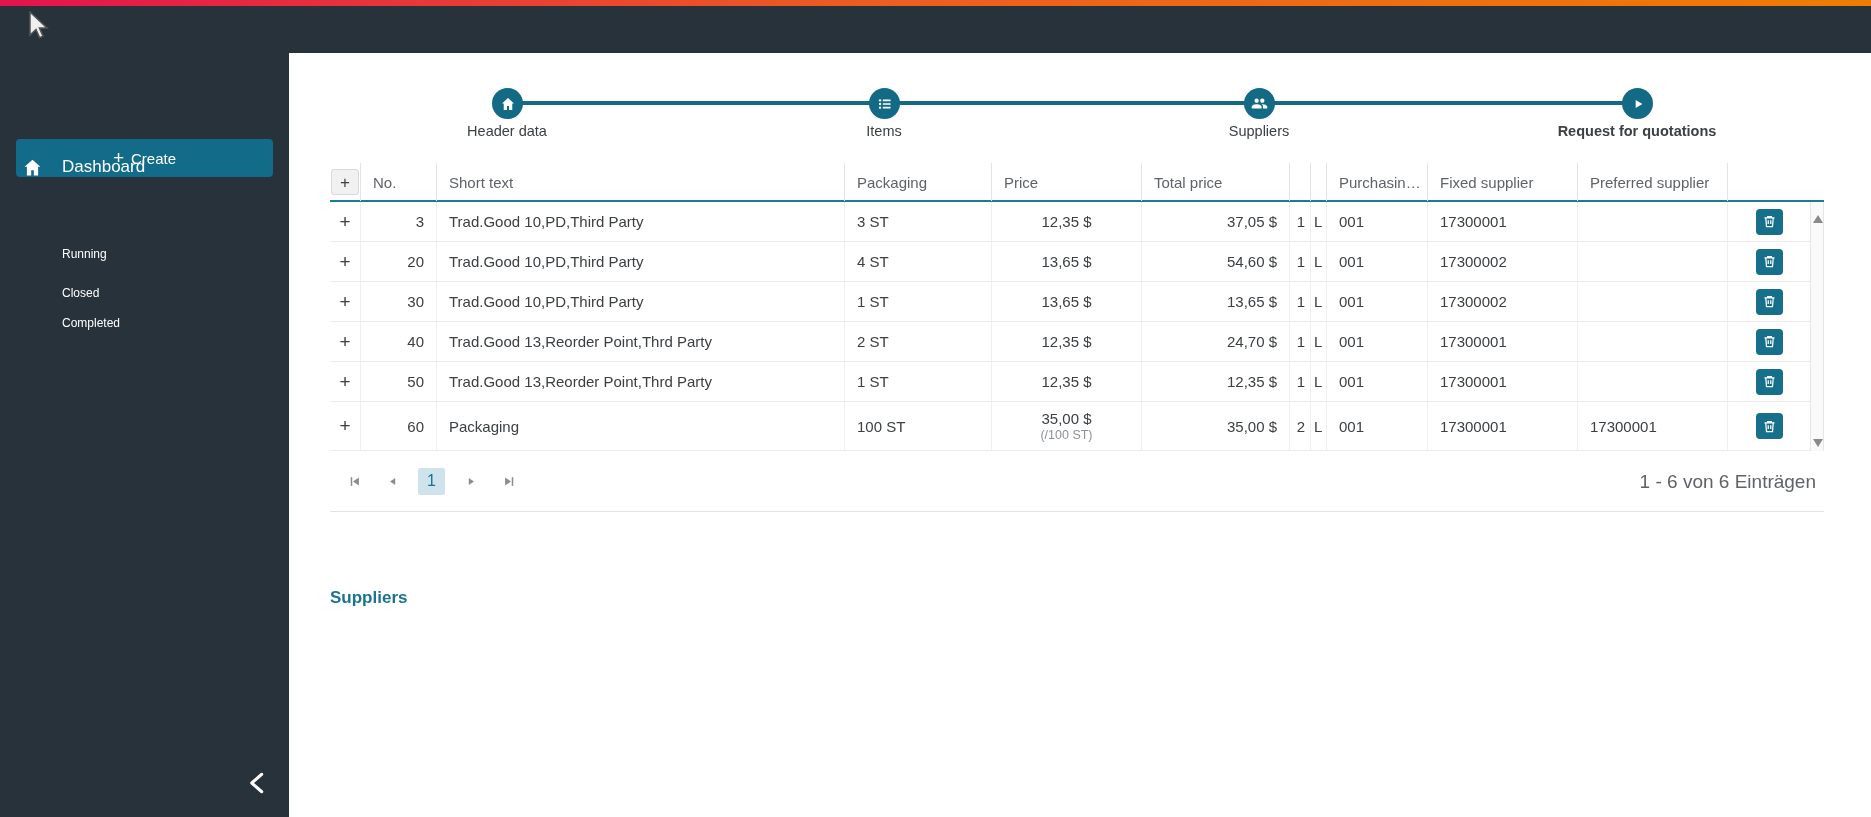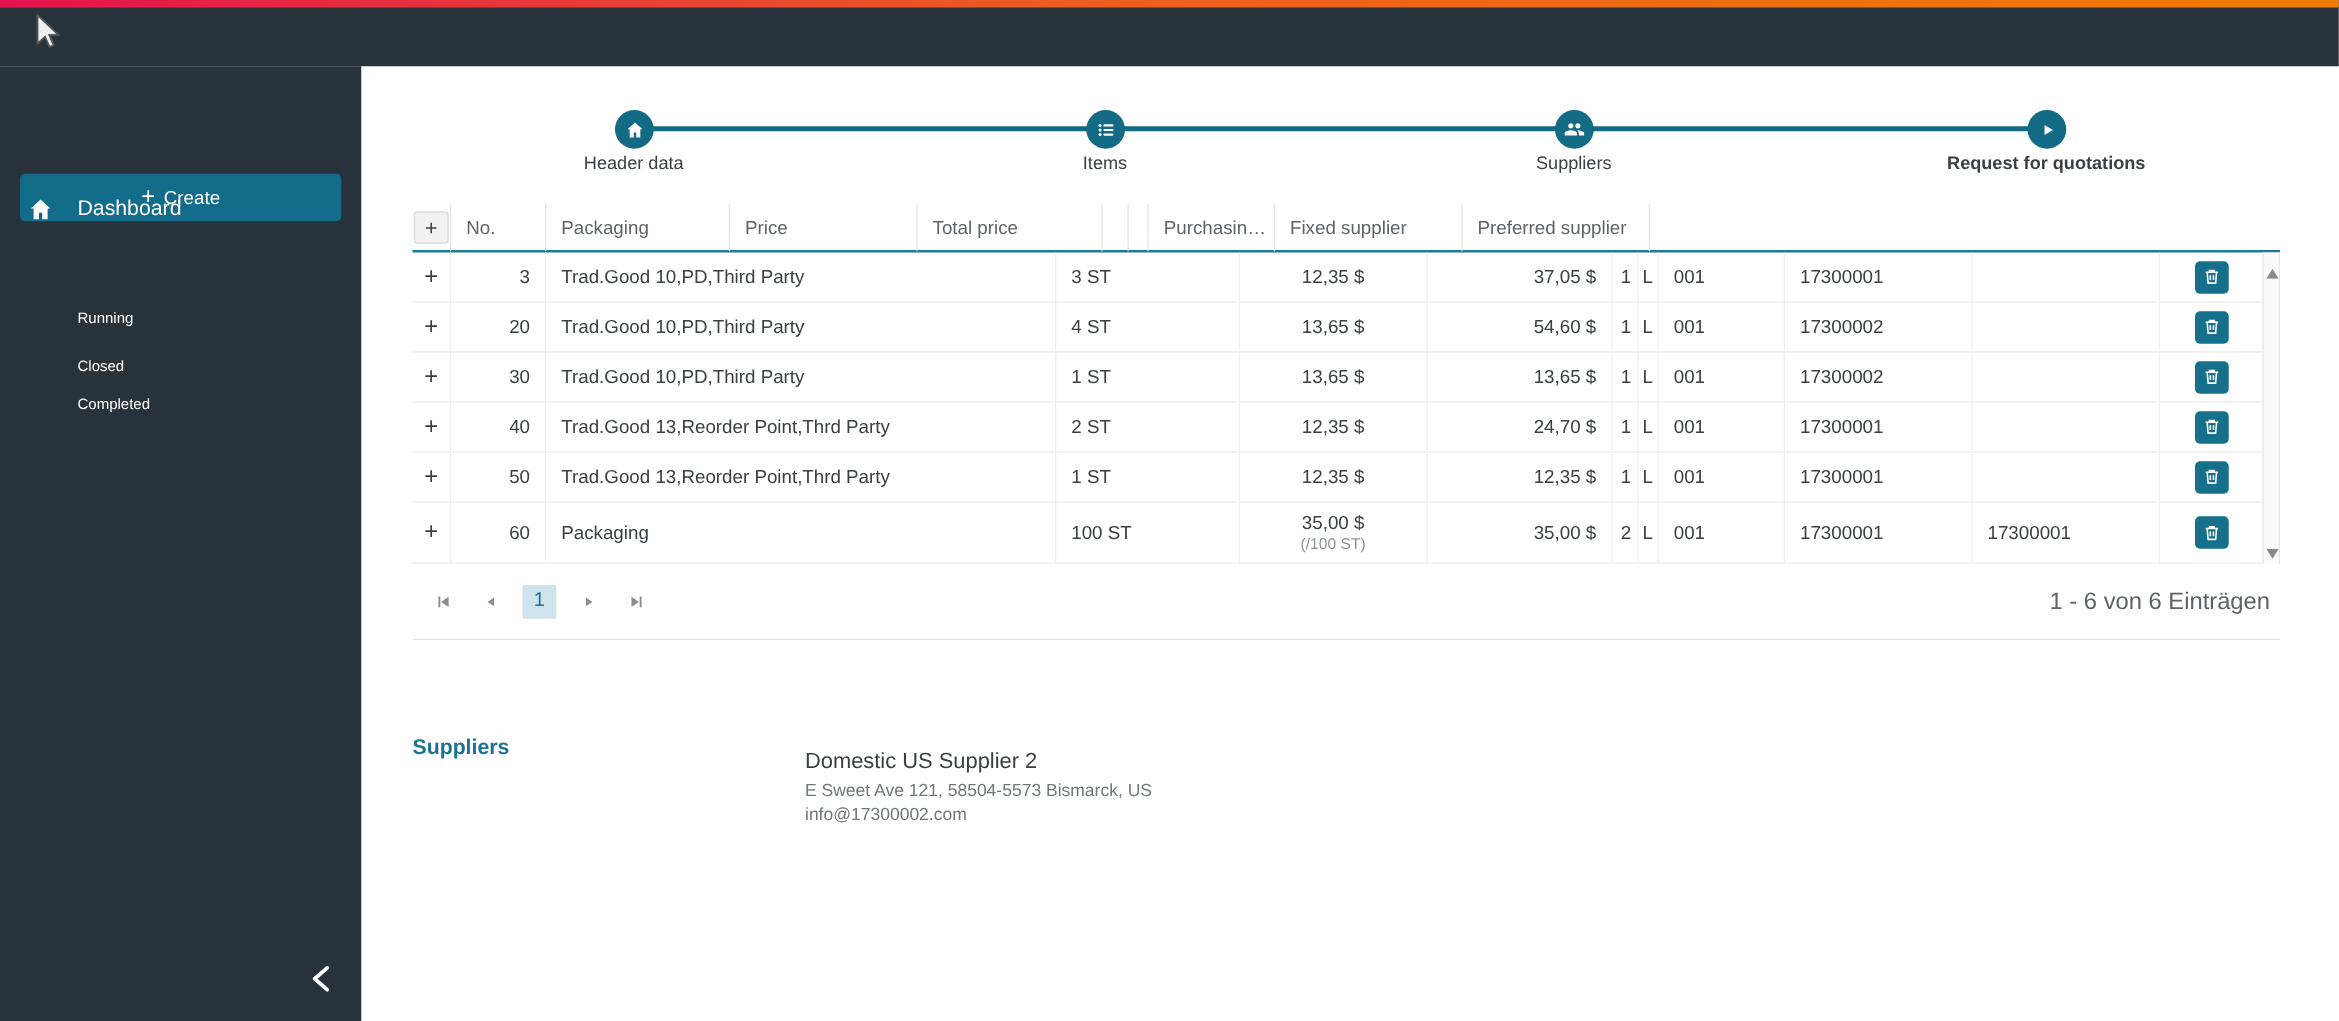--- a/index.html
+++ b/index.html
@@ -190,20 +190,21 @@
     </svg>
 </button>
 <div class="step-label active" style="left:1517px;">Request for quotations</div>
 
 <div class="itable">
   <div class="thead">
     <div class="c c-exp">
       <button class="expand-all"><span>+</span></button>
     </div>
     <div class="c c-no">No.</div>
+    <div class="c c-short">Short text</div>
     <div class="c c-qty">Packaging</div>
     <div class="c c-price" style="align-items:flex-start;justify-content:center;">Price</div>
     <div class="c c-total">Total price</div>
     <div class="c c-c1"></div>
     <div class="c c-cl"></div>
     <div class="c c-purch">Purchasin…</div>
     <div class="c c-fix">Fixed supplier</div>
     <div class="c c-pref">Preferred supplier</div>
     <div class="c c-act"></div>
     <div class="c c-sb"></div>
@@ -411,18 +412,13 @@
     <svg width="15" height="15" viewBox="0 0 24 24" fill="#8c8c8c">
         <path d="M5 5.5v13L14.5 12z"></path>
         <path d="M15.6 5H18v14h-2.4z"></path>
       </svg>
   </button>
   <div class="pg-summary">1 - 6 von 6 Einträgen</div>
 </div>
 
 <div class="sup-title">Suppliers</div>
 <div class="sup-list">
-  <div class="sup-entry">
-    <div class="sup-name">Domestic US Supplier 2</div>
-    <div class="sup-line">E Sweet Ave 121, 58504-5573 Bismarck, US</div>
-    <div class="sup-line">info@17300002.com</div>
-  </div>
 </div>
 
 </body></html>

